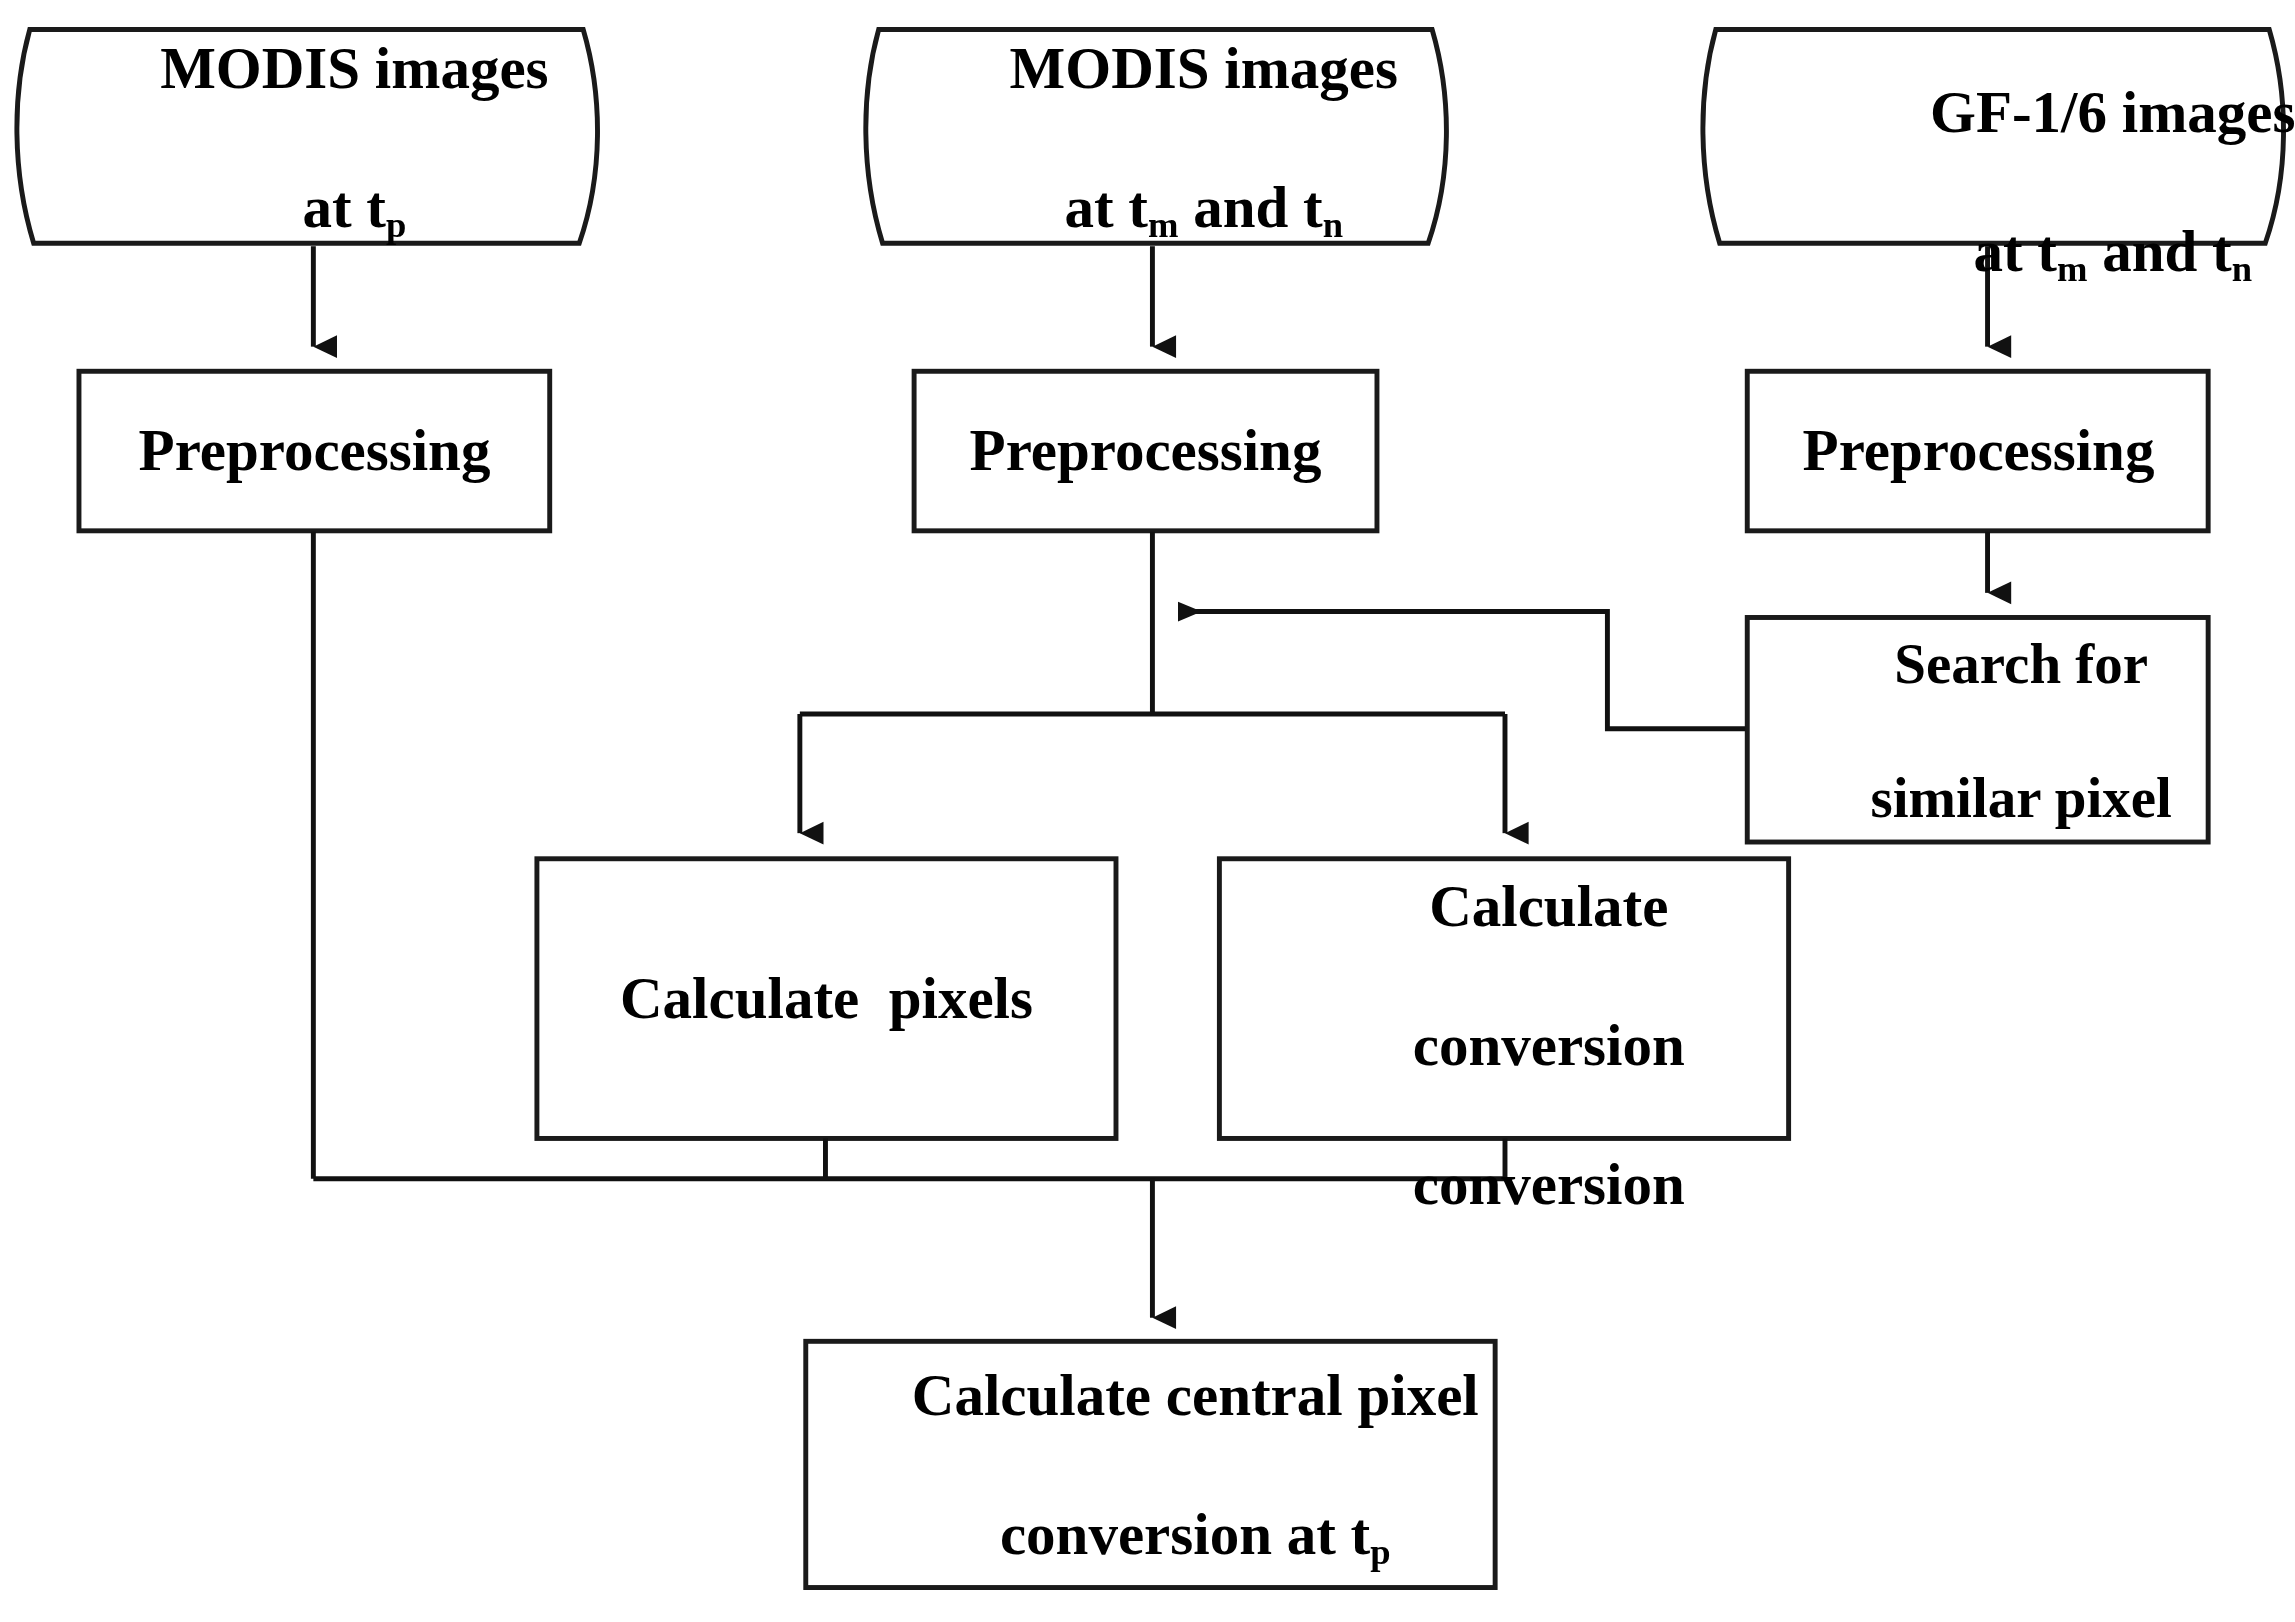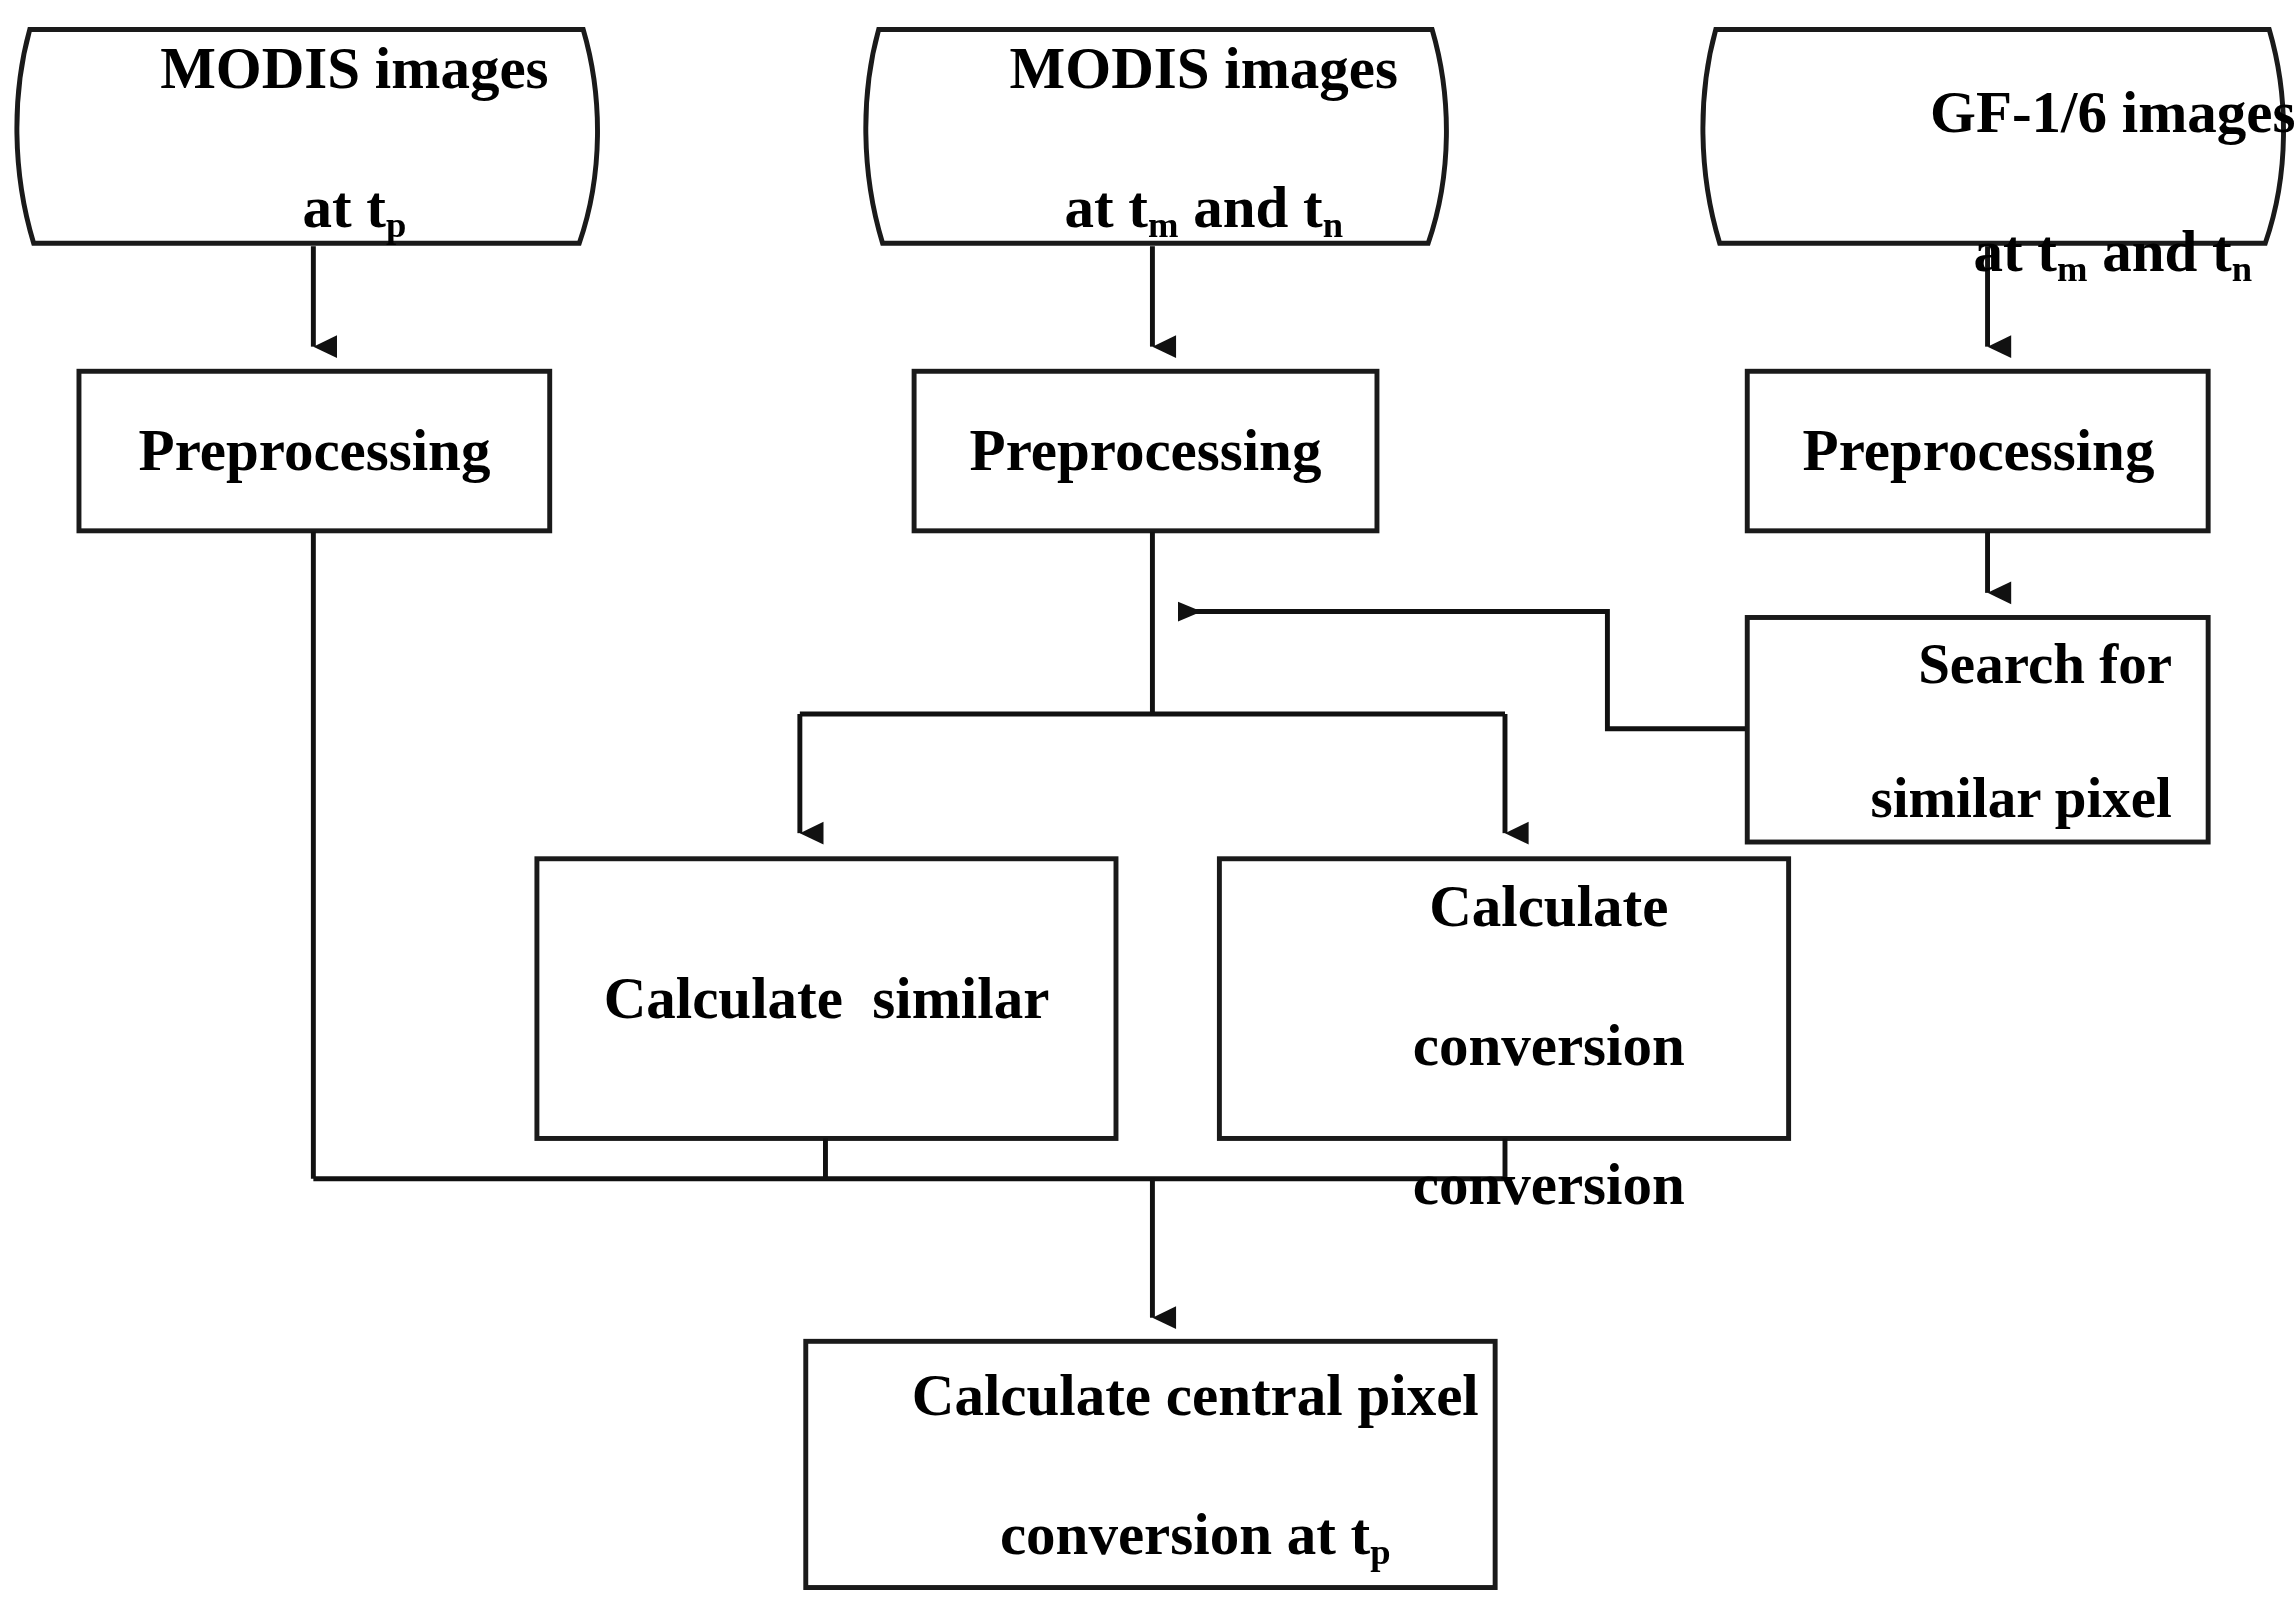--- a/index.html
+++ b/index.html
@@ -32,21 +32,21 @@
     color: #000000;
     font-family: "Liberation Serif", "DejaVu Serif", serif;
     line-height: 1.18;
     white-space: pre-wrap;
     pointer-events: none;
     font-weight: bold;
     -webkit-font-smoothing: antialiased;
   }
   .fs-doc   { font-size: 59px; }
   .fs-proc  { font-size: 59px; }
-  .fs-small { font-size: 57px; text-align: right; }
+  .fs-small { font-size: 57px; }
   sub {
     font-size: 0.62em;
     vertical-align: -0.28em;
     line-height: 0;
   }
 </style>
 </head>
 <body>
 
 <div id="stage">
@@ -139,21 +139,21 @@
 
   <div class="node-label fs-proc" style="left:1748px; top:371px; width:461px; height:160px;">Preprocessing</div>
 
   <div class="node-label fs-small" style="left:1748px; top:618px; width:461px; height:225px;">
     <span>
       <span>Search for</span><br>
       <span>similar pixel</span>
     </span>
   </div>
 
-  <div class="node-label fs-proc" style="left:537px; top:859px; width:579px; height:280px;">Calculate  similar</div>
+  <div class="node-label fs-proc" style="left:537px; top:859px; width:579px; height:280px;">Calculate  pixels</div>
 
   <div class="node-label fs-proc" style="left:1220px; top:906px; width:569px; height:280px;">
     <span>
       <span>Calculate</span><br>
       <span>conversion</span><br>
       <span>conversion</span>
     </span>
   </div>
 
   <div class="node-label fs-proc" style="left:806px; top:1342px; width:690px; height:246px;align-items:center;">

